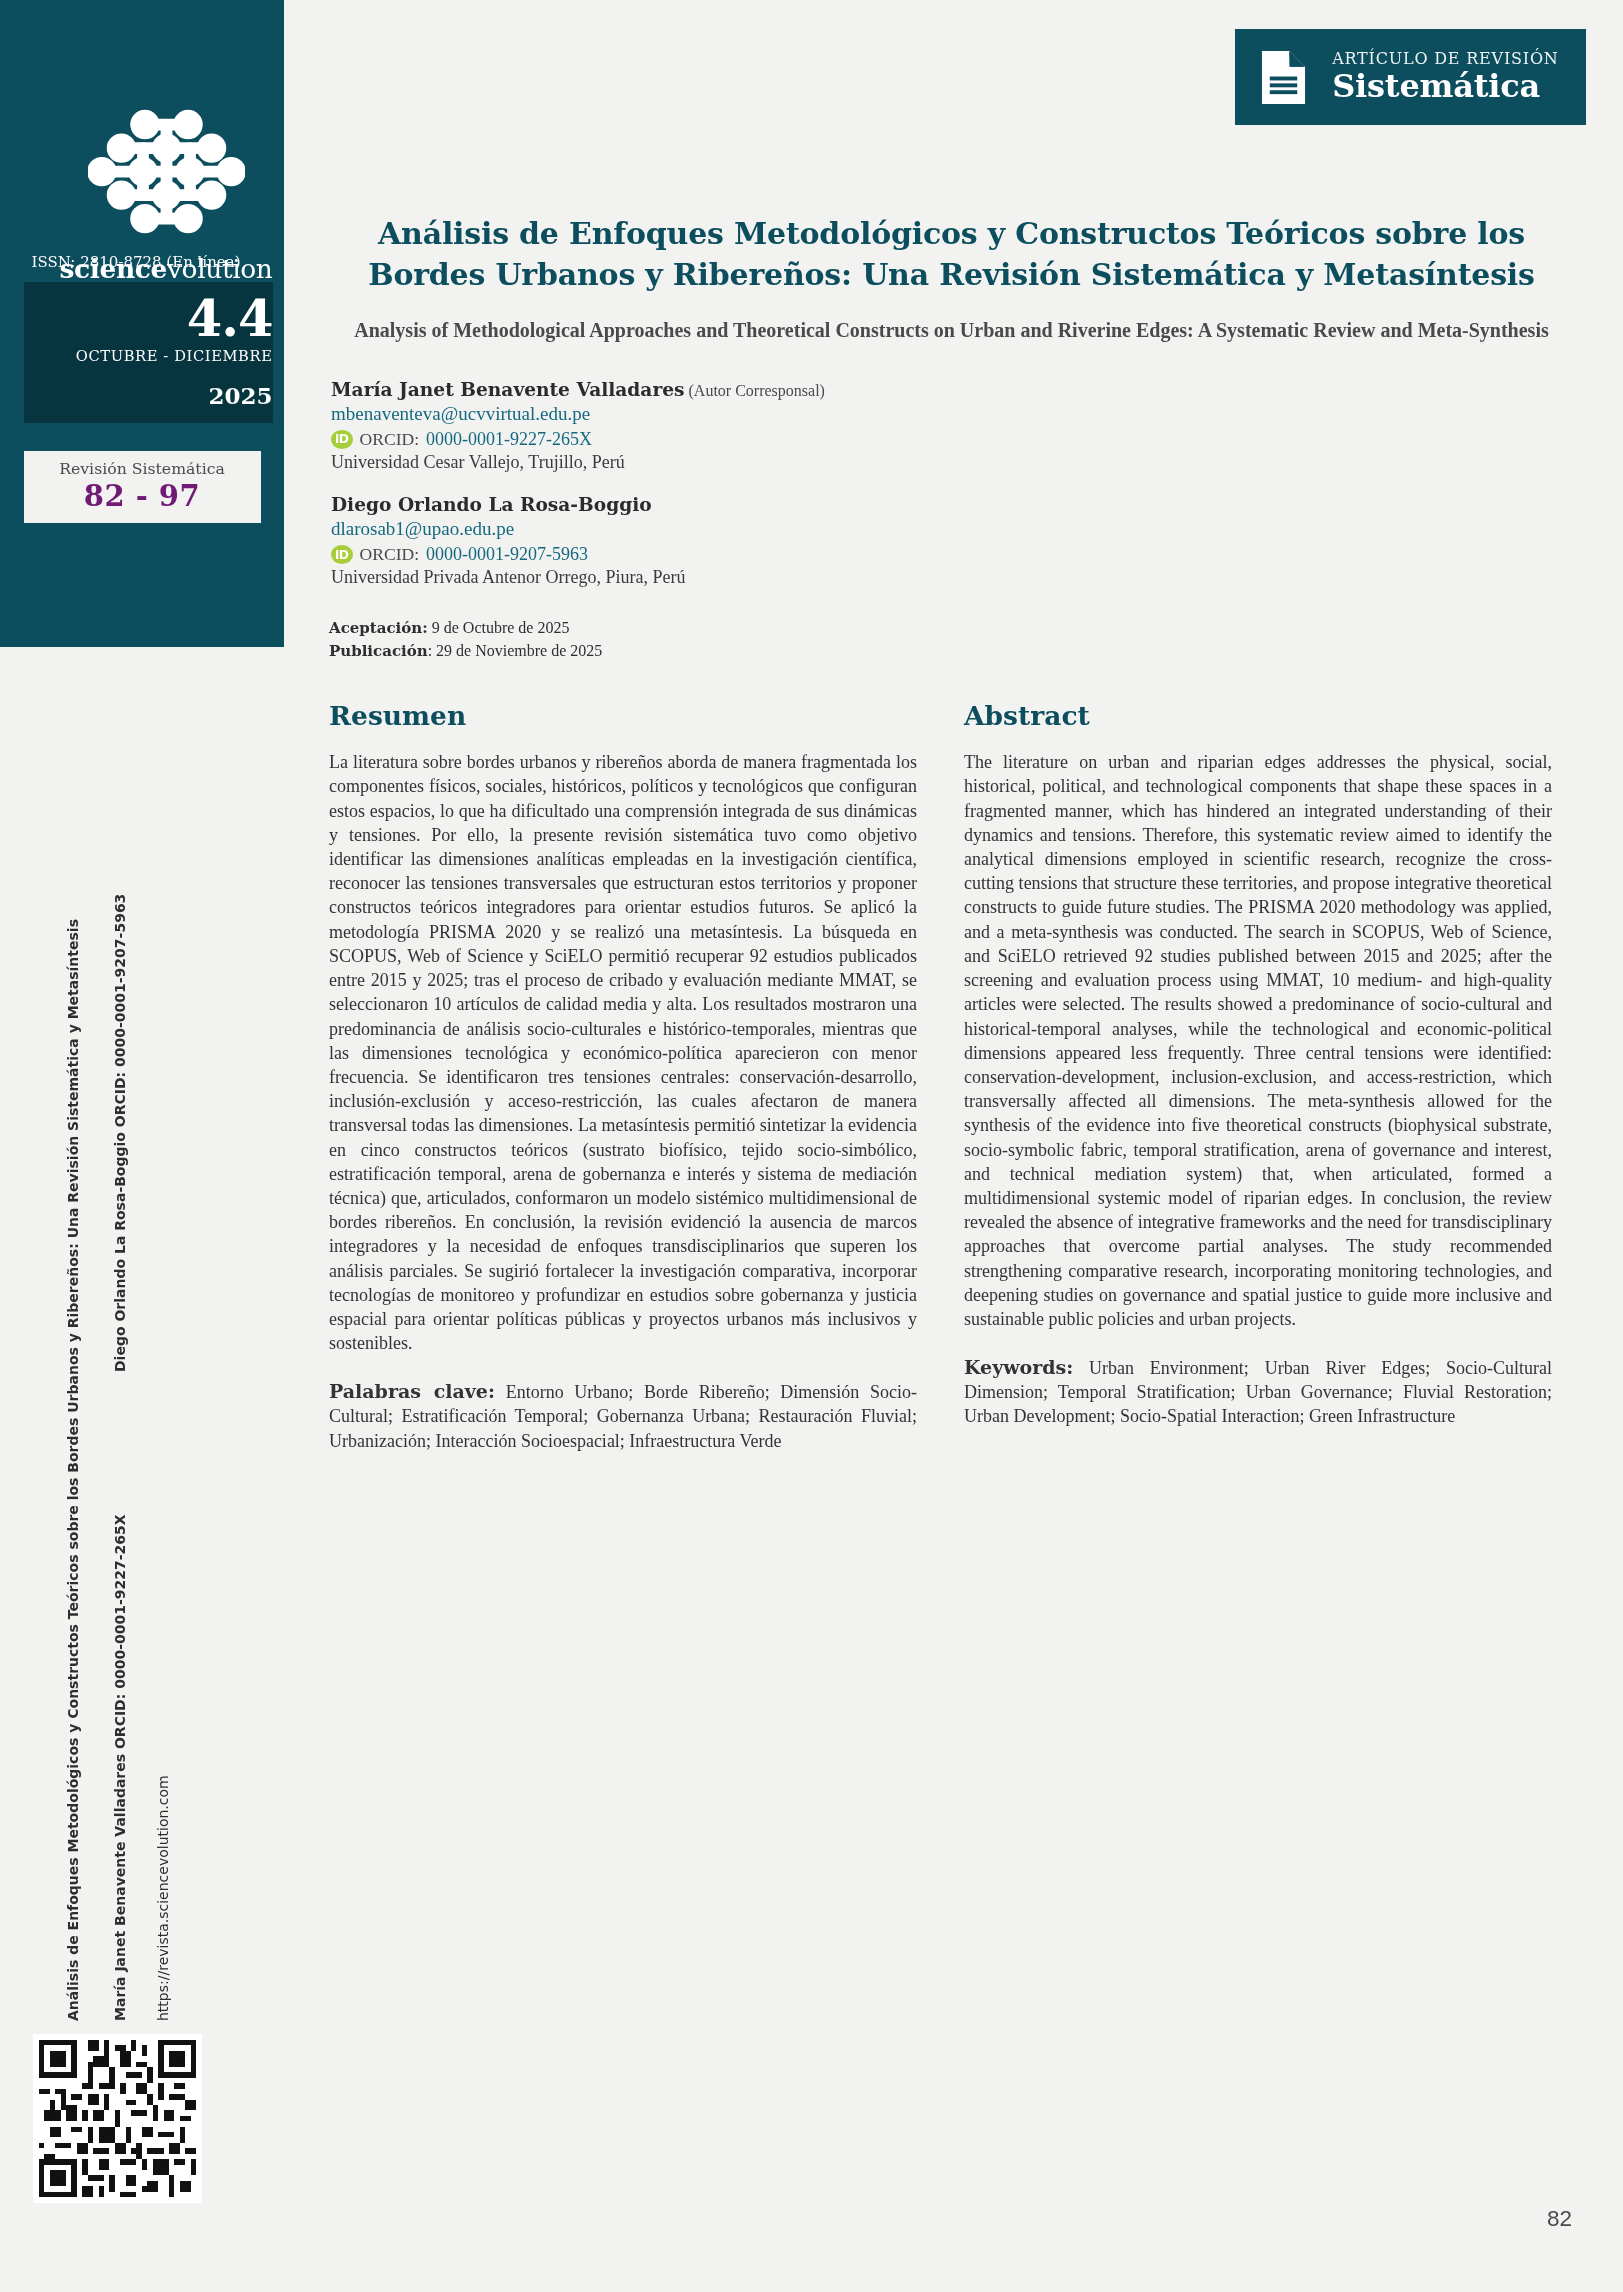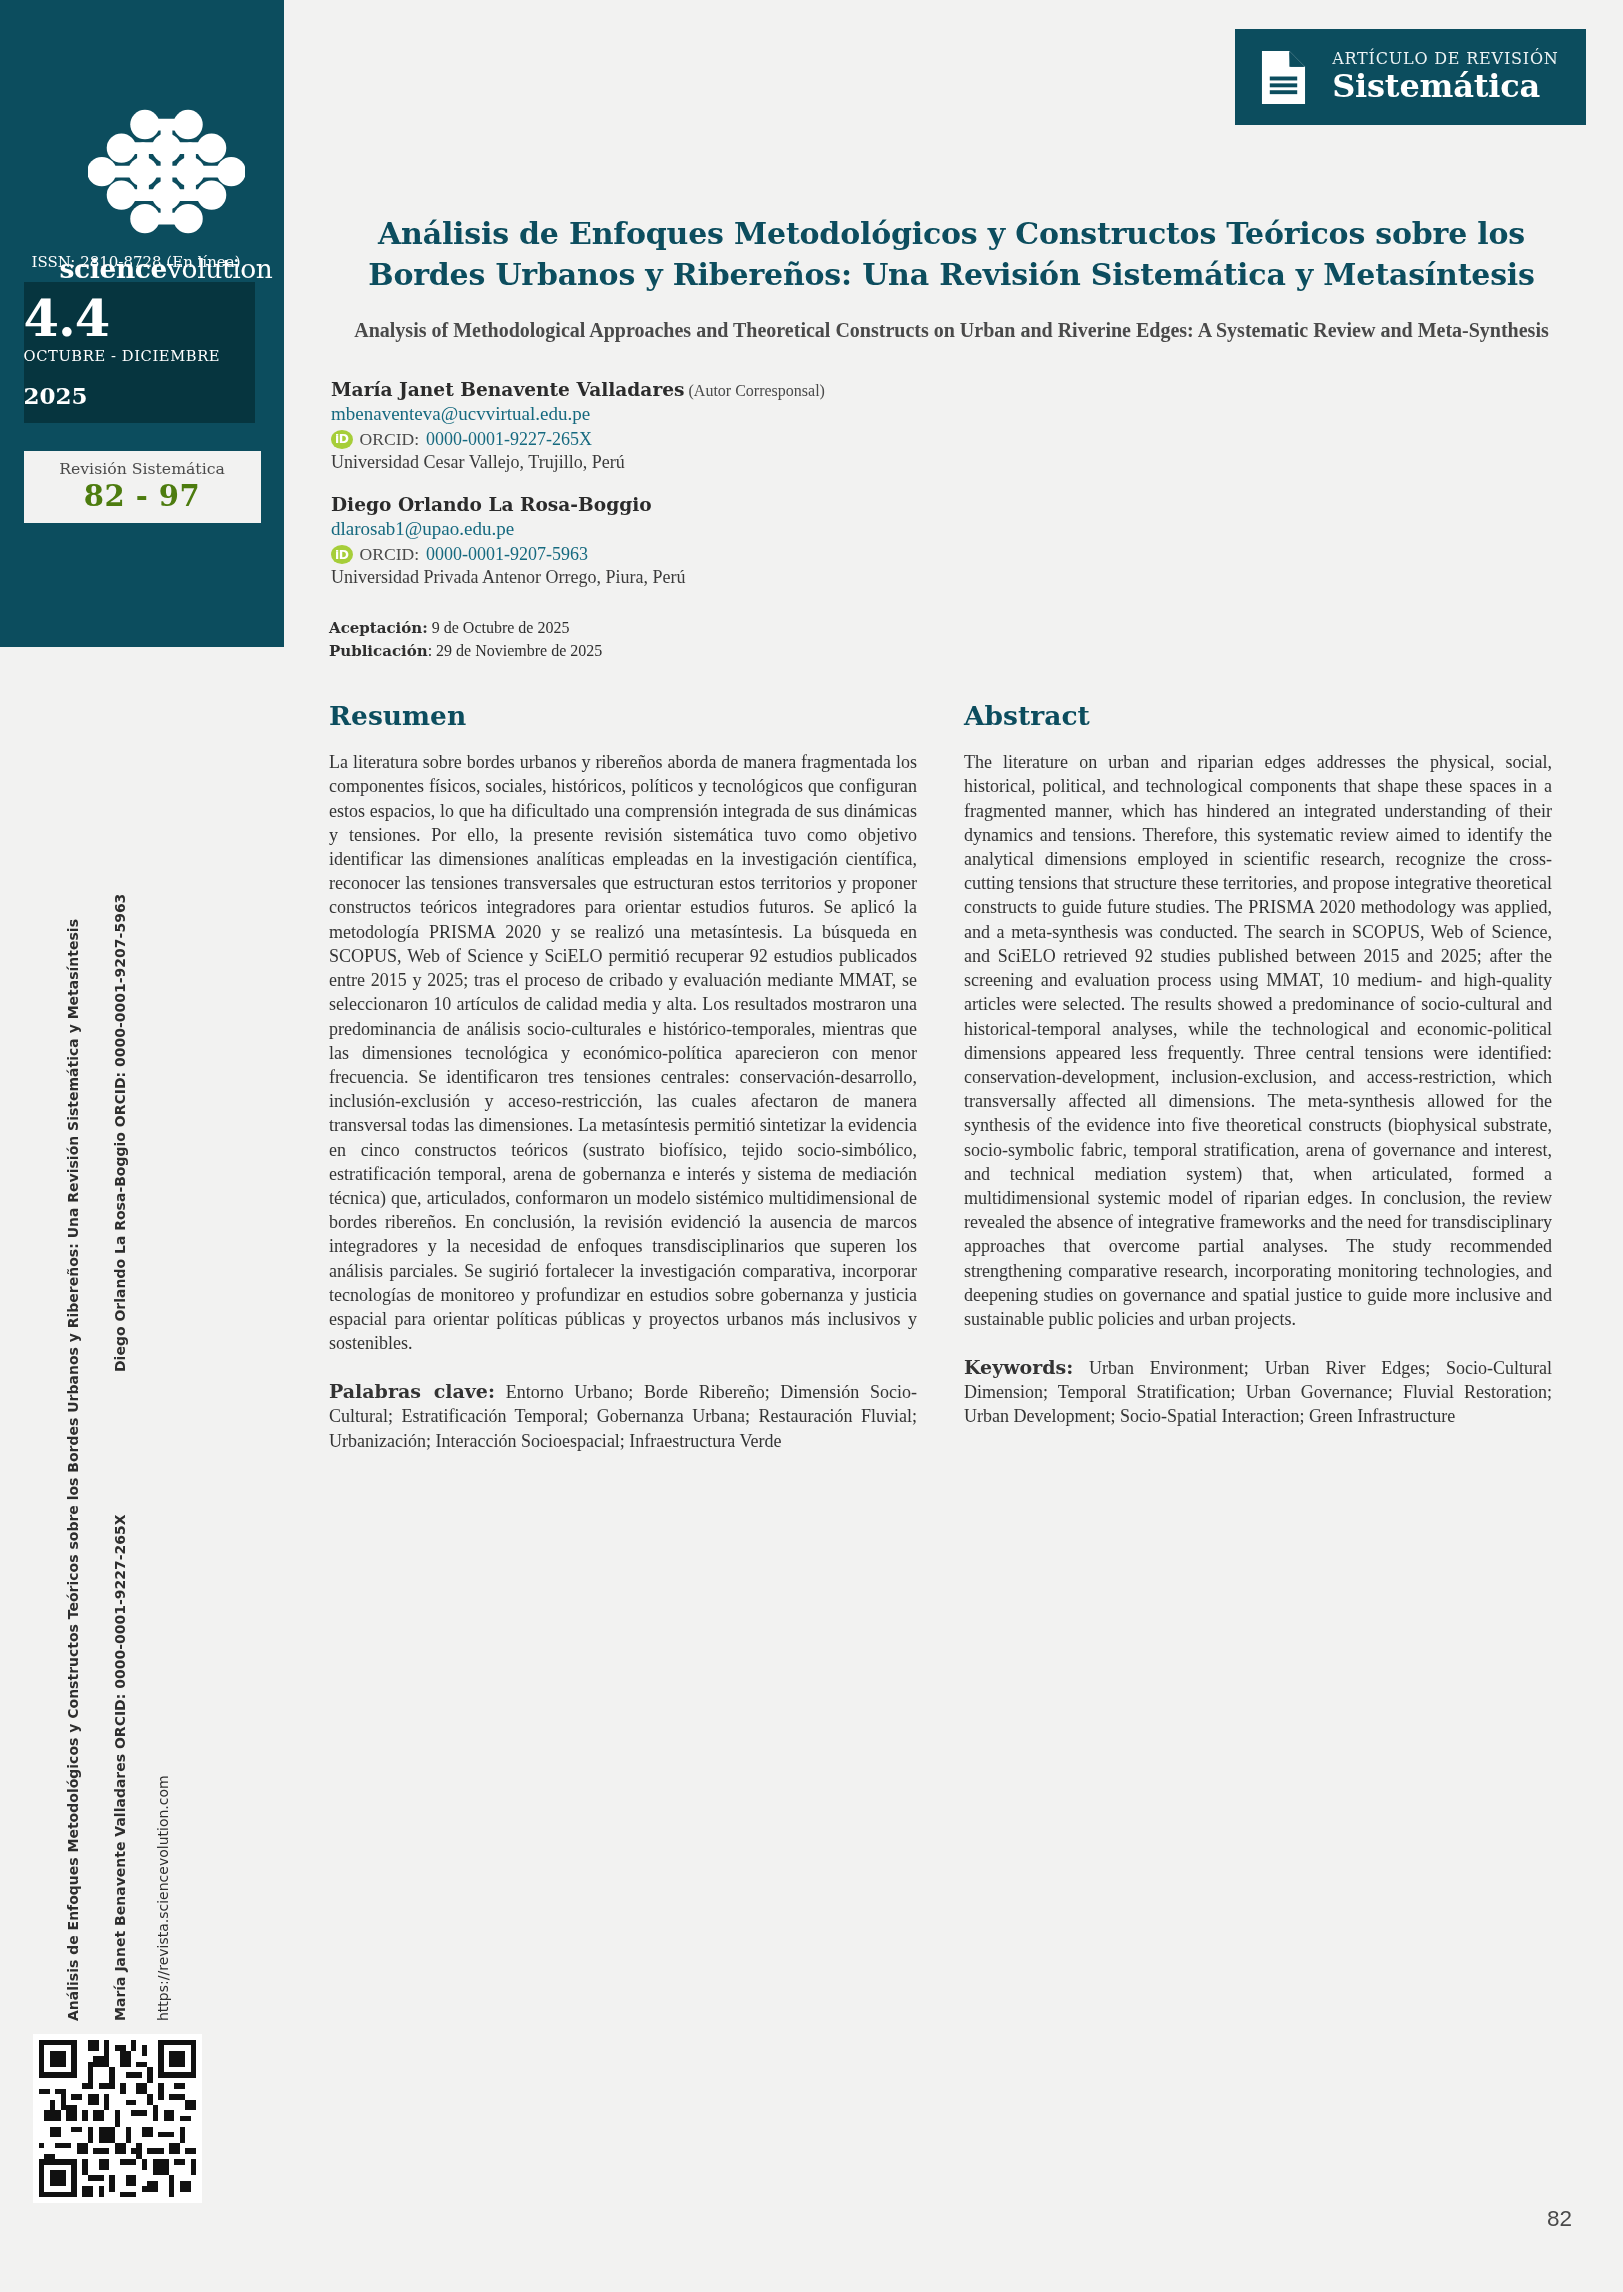--- a/index.html
+++ b/index.html
@@ -24,22 +24,22 @@
     font-family:"DejaVu Serif", serif;
     font-size:26.5px;letter-spacing:-0.4px;line-height:1;
   }
   .brand b{font-weight:700;}
   .brand span.light{font-weight:400;}
   .issn{
     position:absolute;left:0;top:253px;width:272px;text-align:center;
     color:#ffffff;font-size:15px;font-family:"DejaVu Serif", serif;
   }
   .issue-box{
-    position:absolute;left:23.5px;top:282px;width:231px;
-    background:#06353f;padding:9.8px 0 13.7px 0;text-align:left;
+    position:absolute;left:23.5px;top:282px;width:249px;
+    background:#06353f;padding:9.8px 0 13.7px 0;text-align:right;
   }
   .issue-num{
     color:#fff;font-family:"DejaVu Serif", serif;font-weight:700;
     font-size:51px;line-height:1.05;letter-spacing:-1px;
   }
   .issue-months{
     color:#fff;font-family:"DejaVu Serif", serif;font-size:14.7px;
     letter-spacing:0.6px;margin-top:2px;
   }
   .issue-year{
@@ -47,21 +47,21 @@
     font-size:23px;margin-top:18px;
   }
   .pages-box{
     position:absolute;left:23.5px;top:451px;width:237px;
     background:#f2f2f1;padding:7.8px 0 9.8px 0;text-align:center;
   }
   .pages-label{
     color:#4a4a4a;font-family:"DejaVu Serif", serif;font-size:15.7px;
   }
   .pages-range{
-    color:#4d7c0f;font-family:"DejaVu Serif", serif;font-weight:700;
+    color:#701a75;font-family:"DejaVu Serif", serif;font-weight:700;
     font-size:29px;letter-spacing:0.5px;margin-top:1px;
   }
 
   
   .side-rot{
     position:absolute;
     transform-origin:0 0;
     transform:rotate(-90deg);
     white-space:nowrap;
     font-family:"DejaVu Sans", sans-serif;

